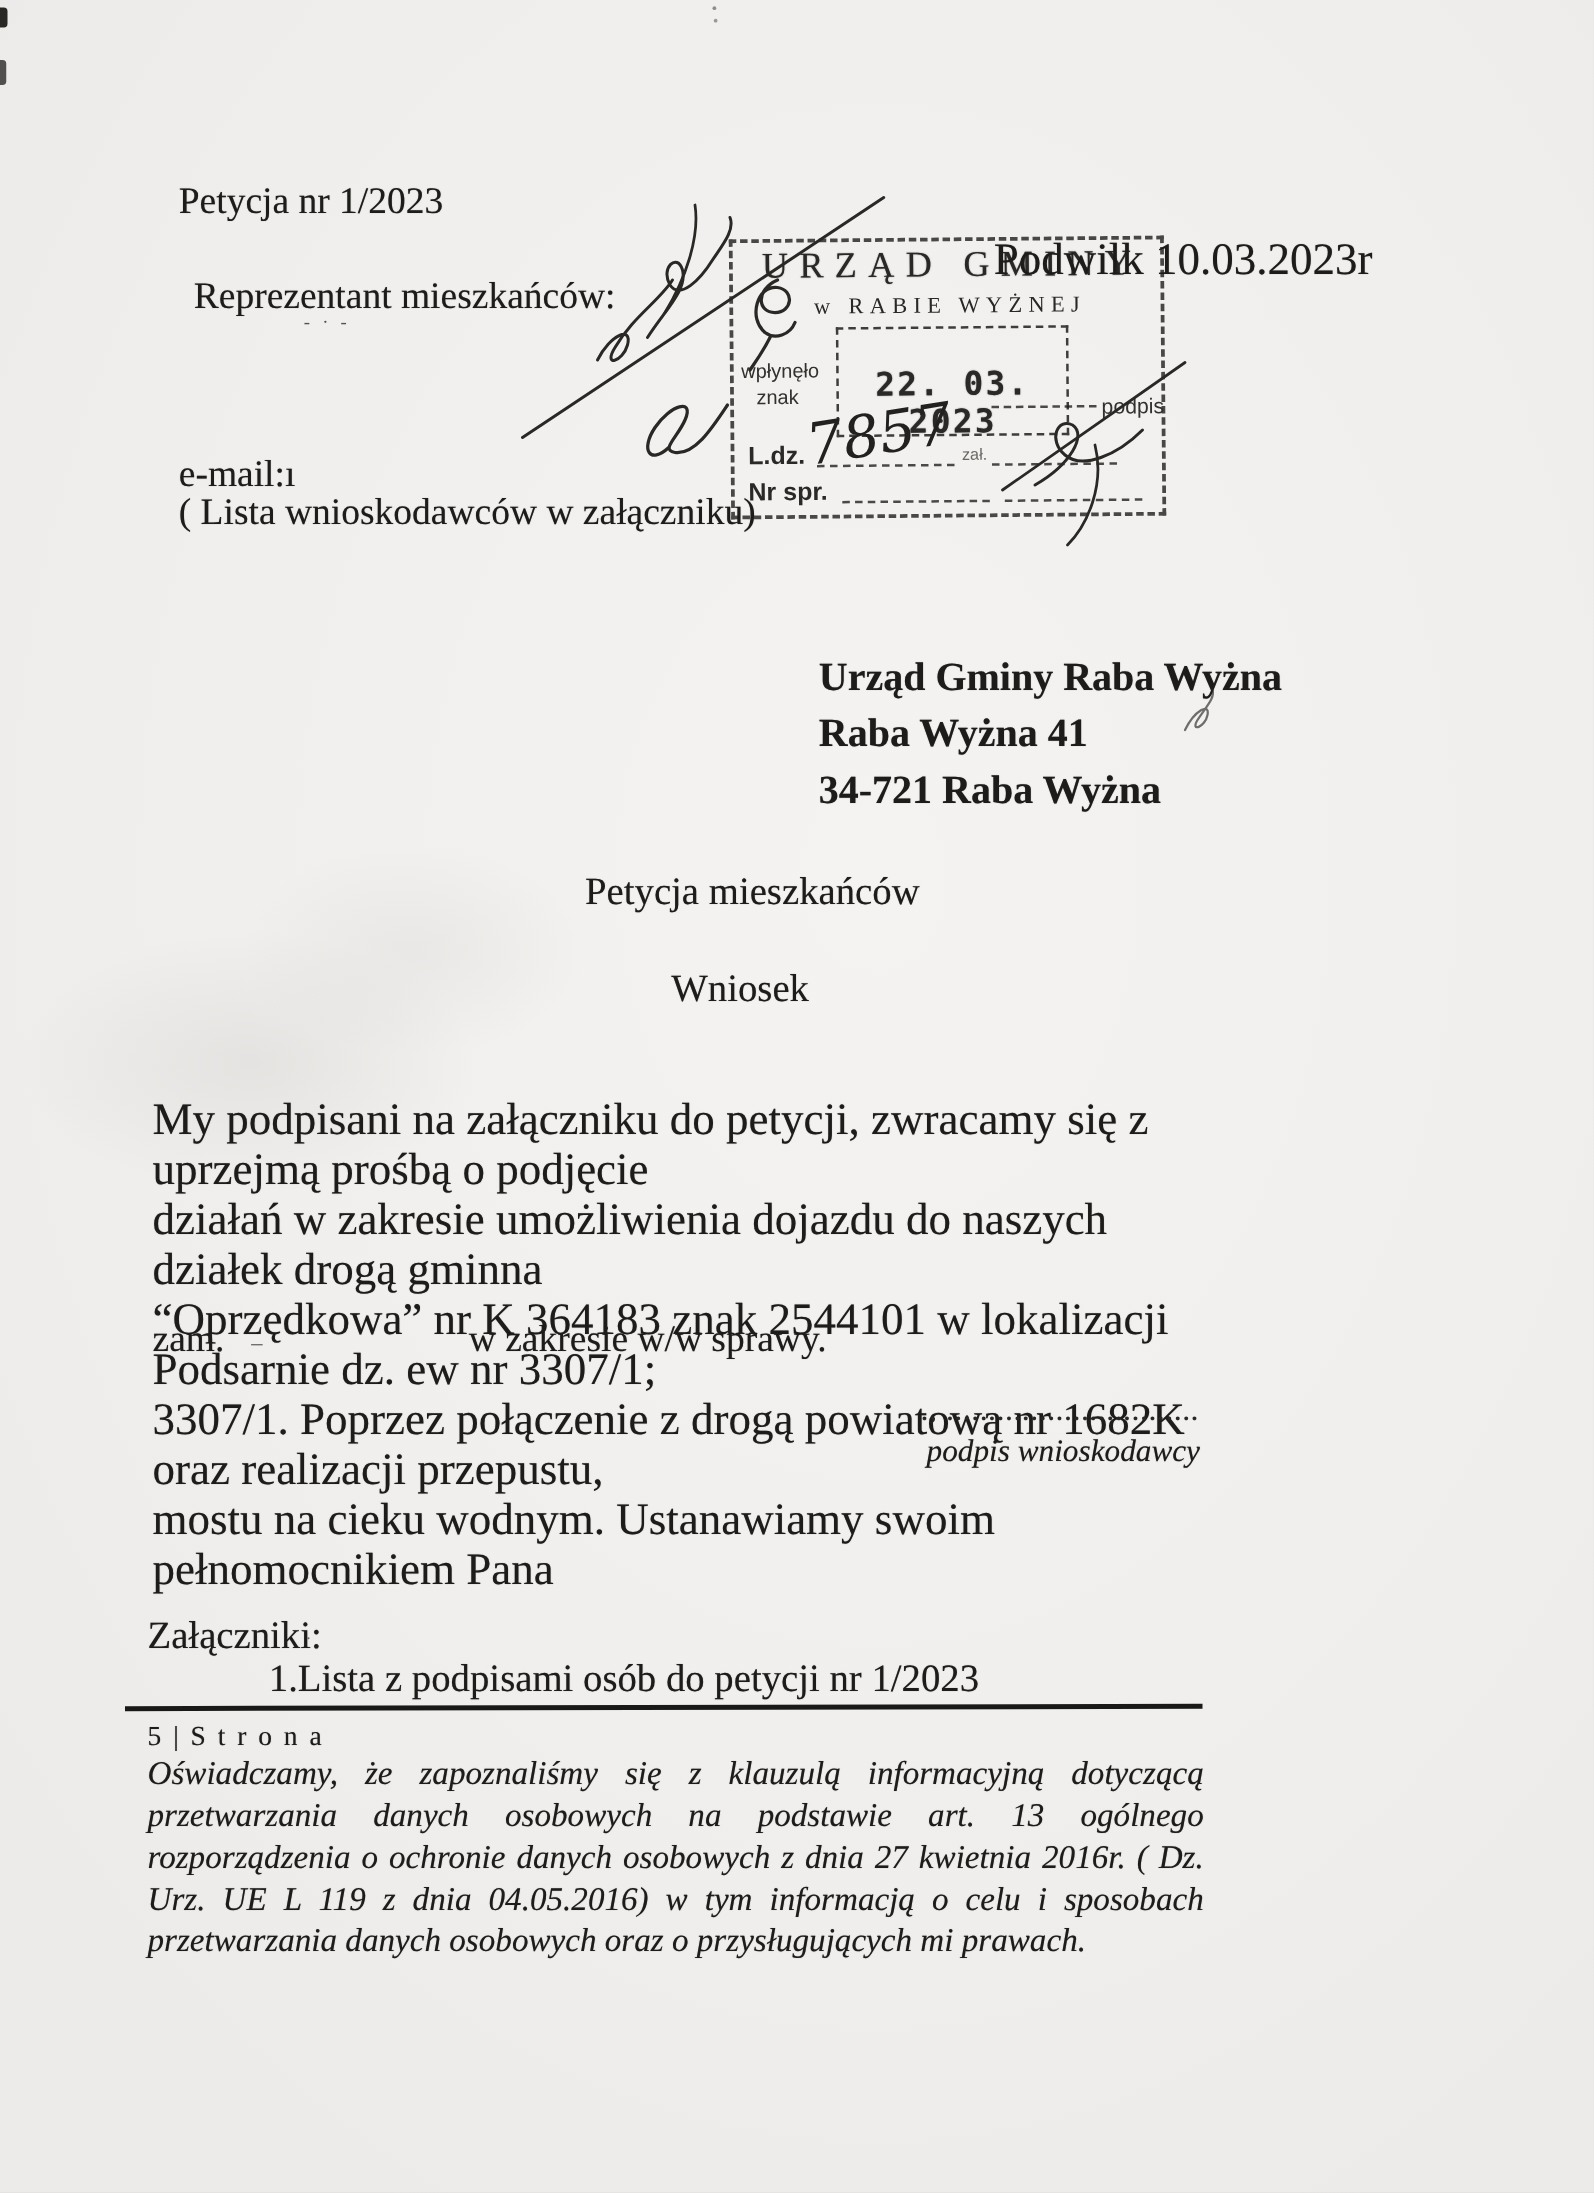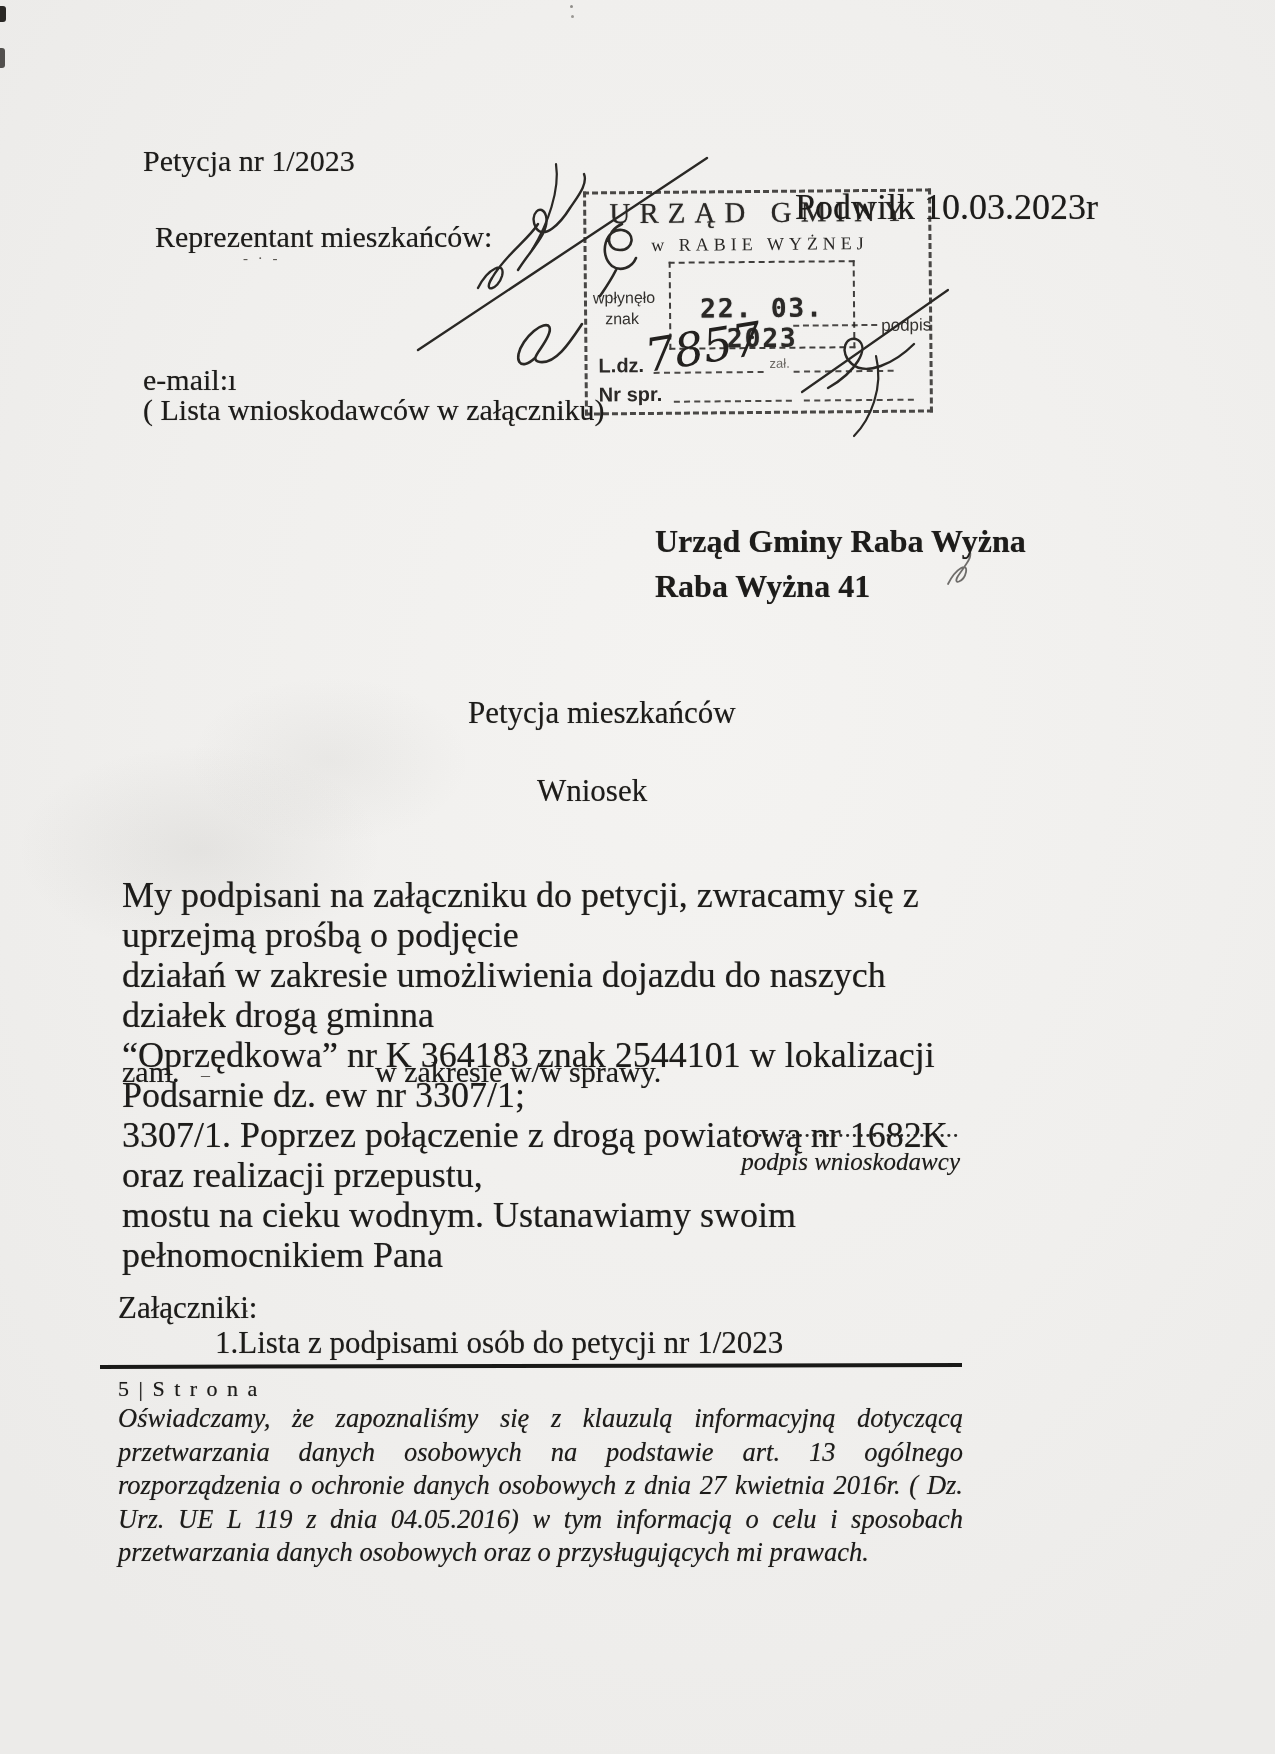--- a/index.html
+++ b/index.html
@@ -131,20 +131,21 @@
     <path class="ink" stroke-width="2.4" d="M 468 268 C 496 252 510 228 498 220 C 486 214 478 232 492 244 C 506 256 534 244 554 224"></path>
     <path class="ink" stroke-width="2.2" d="M 516 236 C 524 268 510 300 494 316"></path>
   </svg>
 
   <div class="abs txt serif30" style="left:143px;top:362px;">e-mail:ı</div>
   <div class="abs txt serif30" style="left:143px;top:392px;">( Lista wnioskodawców w załączniku)</div>
 
   <div class="abs txt recipient">
     <div>Urząd Gminy Raba Wyżna</div>
     <div>Raba Wyżna 41</div>
+    <div>34-721 Raba Wyżna</div>
   </div>
 
   <svg class="abs" style="left:940px;top:548px;opacity:.65;" width="36" height="44" viewBox="0 0 36 44">
     <path class="ink" stroke-width="1.8" d="M 8 36 C 16 20 28 14 26 24 C 24 34 12 38 18 28 C 26 16 32 10 30 4"></path>
   </svg>
 
   <div class="abs txt" style="left:468px;top:695px;font-size:31px;">Petycja mieszkańców</div>
   <div class="abs txt" style="left:537px;top:773px;font-size:31px;">Wniosek</div>
 
   <div class="abs txt body-par">My podpisani na załączniku do petycji,  zwracamy się z uprzejmą prośbą o podjęcie

